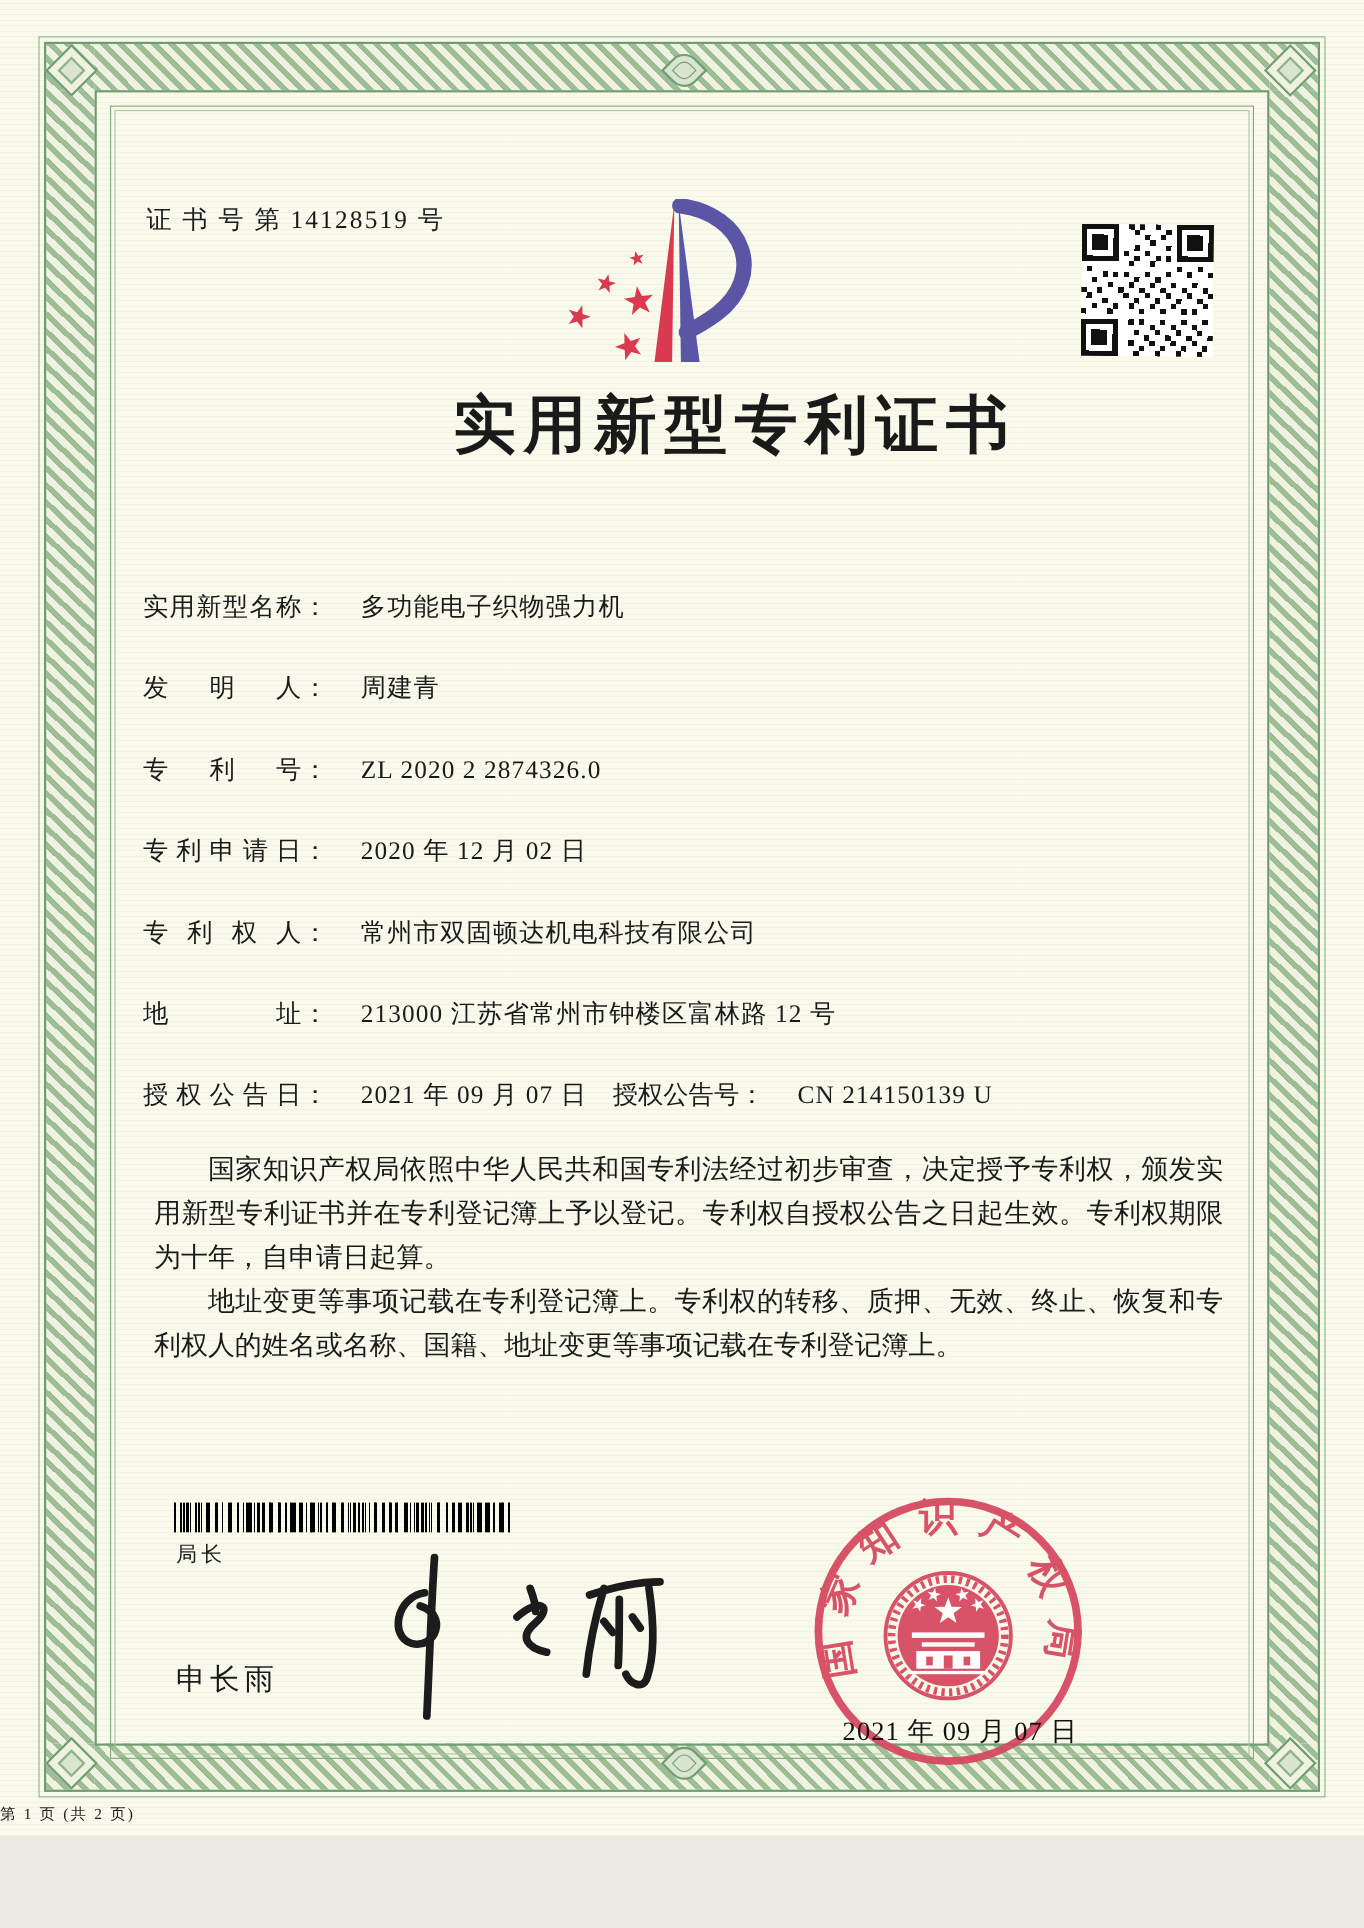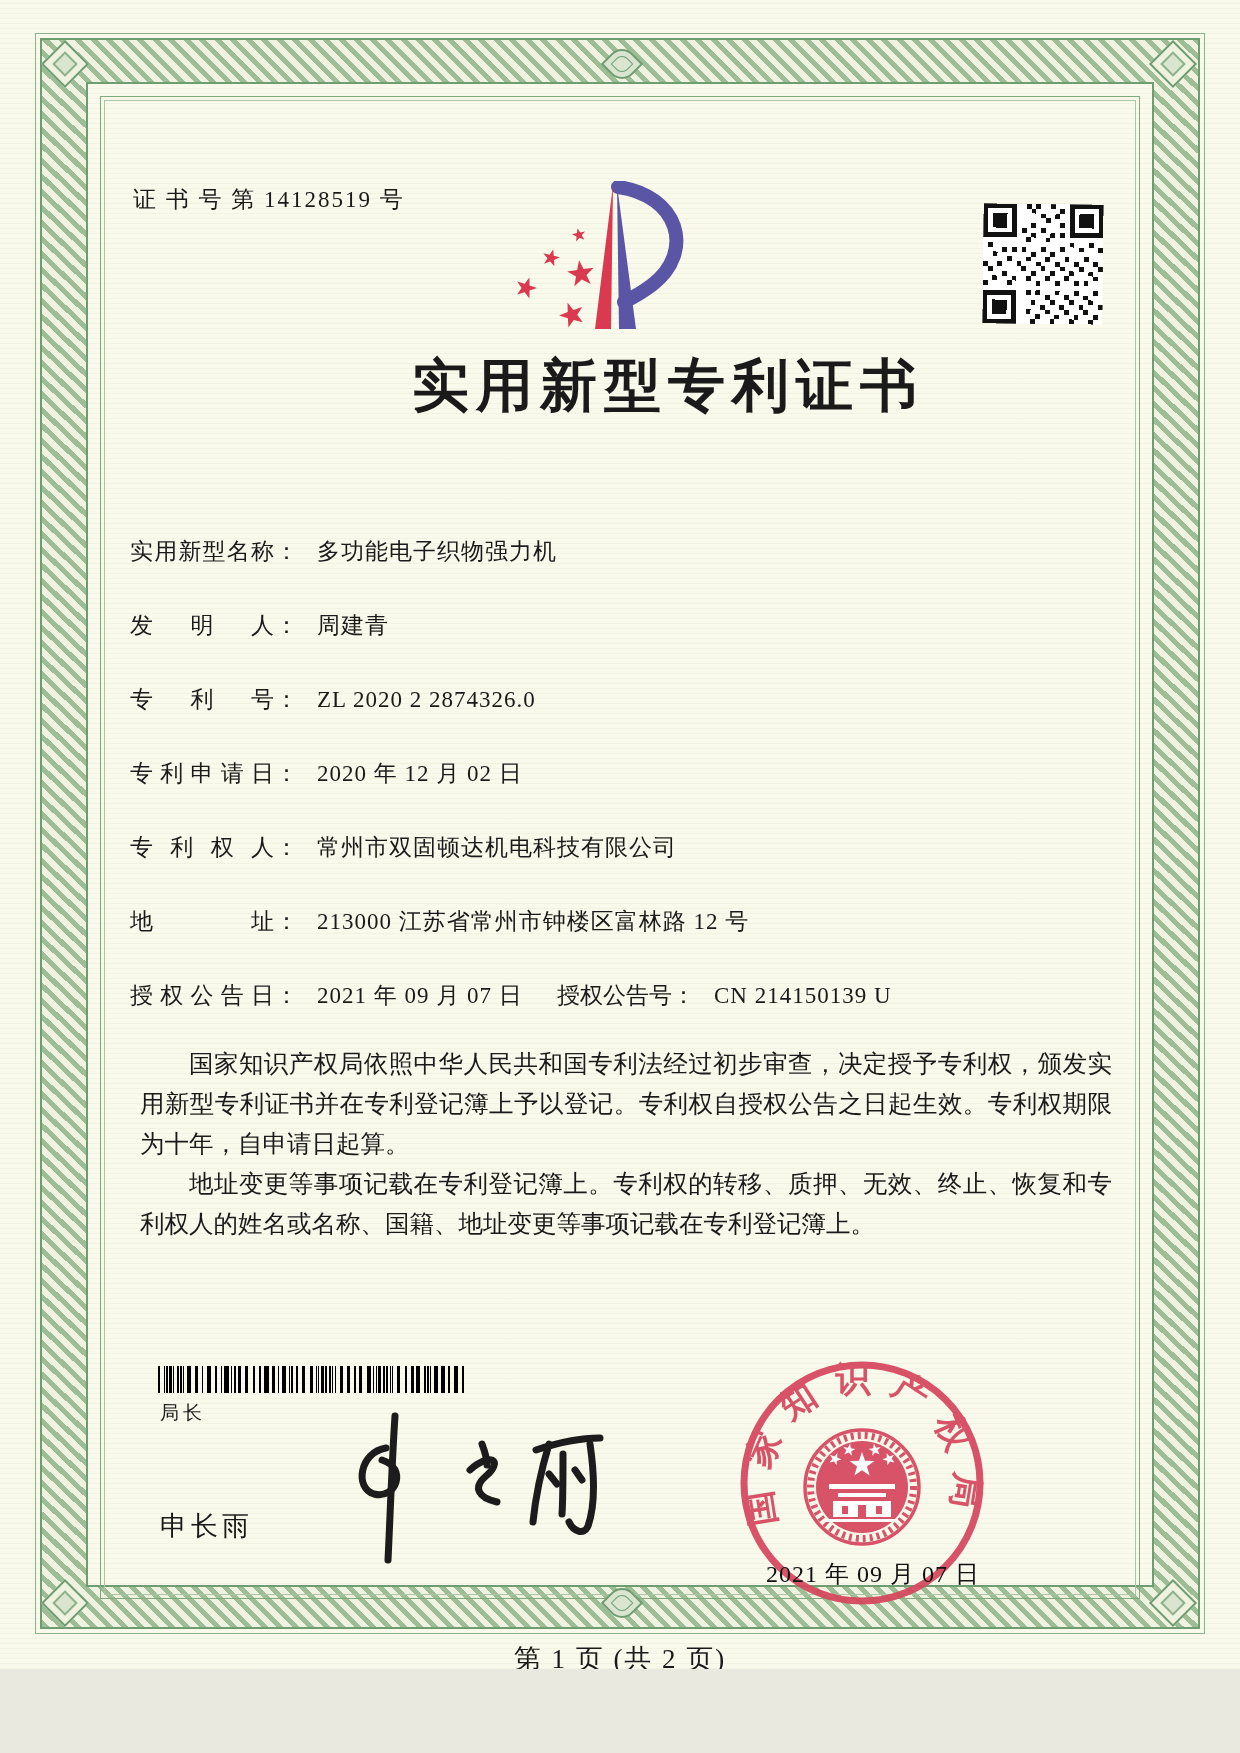--- a/index.html
+++ b/index.html
@@ -29,40 +29,40 @@
   .logo{position:absolute;left:500px;top:181px;}
   .qr{position:absolute;left:983px;top:204px;width:120px;height:120px;transform:rotate(.6deg);}
   .title{position:absolute;left:0;top:348px;width:100%;text-align:center;
     font-size:57px;font-weight:bold;letter-spacing:7px;padding-left:48px;}
 
   
   .fields{position:absolute;left:130px;top:536px;right:130px;}
   .frow{position:relative;display:flex;align-items:baseline;font-size:23px;margin-bottom:46px;height:28px;}
   .flabel{display:inline-block;width:144px;text-align:justify;text-align-last:justify;}
   .fcolon{margin-left:1px;}
-  .fvalue{margin-left:19px;letter-spacing:1px;white-space:nowrap;}
+  .fvalue{margin-left:30px;letter-spacing:1px;white-space:nowrap;}
   .grant-right{position:absolute;left:427px;top:0;display:flex;align-items:baseline;}
 
   
   .body-text{position:absolute;left:140px;right:128px;top:1044px;}
   .body-text p{margin:0;font-size:24.5px;line-height:40px;text-indent:2em;text-align:justify;}
 
   
   .barcode{position:absolute;left:158px;top:1366px;width:310px;height:27px;
     background-image:
       repeating-linear-gradient(90deg,#000 0 2px,rgba(0,0,0,0) 2px 6px,#000 6px 7px,rgba(0,0,0,0) 7px 11px,#000 11px 14px,rgba(0,0,0,0) 14px 19px),
       repeating-linear-gradient(90deg,#000 0 1px,rgba(0,0,0,0) 1px 8px,#000 8px 10px,rgba(0,0,0,0) 10px 15px,#000 15px 16px,rgba(0,0,0,0) 16px 22px,#000 22px 24px,rgba(0,0,0,0) 24px 29px);}
   .signer-title{position:absolute;left:160px;top:1400px;font-size:19px;
     font-family:Liberation Mono, monospace;letter-spacing:4px;}
   .signer-name{position:absolute;left:160px;top:1508px;font-size:27px;
     font-family:"Liberation Sans","DejaVu Sans",sans-serif;letter-spacing:4px;}
   .signature{position:absolute;left:322px;top:1408px;}
   .seal{position:absolute;left:737px;top:1358px;opacity:.94;}
   .seal-date{position:absolute;left:766px;top:1558px;font-size:24px;letter-spacing:1px;color:#111;}
-  .page-num{position:absolute;left:0;top:1641px;width:100%;text-align:center;font-size:27px;letter-spacing:2px;}
+  .page-num{position:absolute;left:0;top:1641px;width:100%;text-align:left;font-size:14px;letter-spacing:2px;}
   .back-note{position:absolute;left:0;top:1716px;width:100%;text-align:center;font-size:23px;letter-spacing:3px;}
 </style>
 </head>
 <body>
 
 <div class="page">
 
   <div class="f-outer"></div>
   <div class="f-band"></div>
   <div class="f-edge-o"></div>

